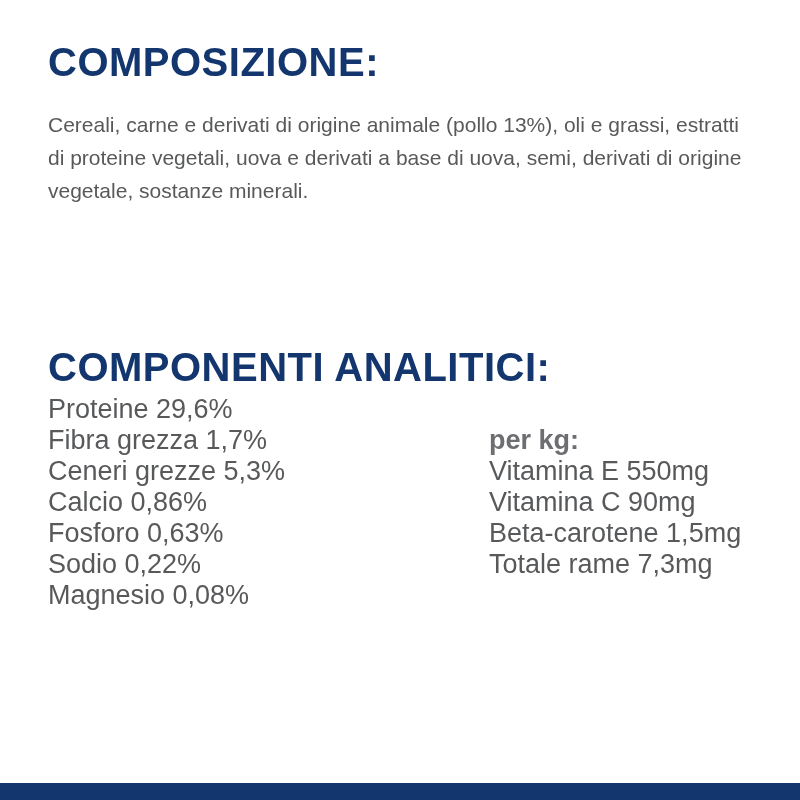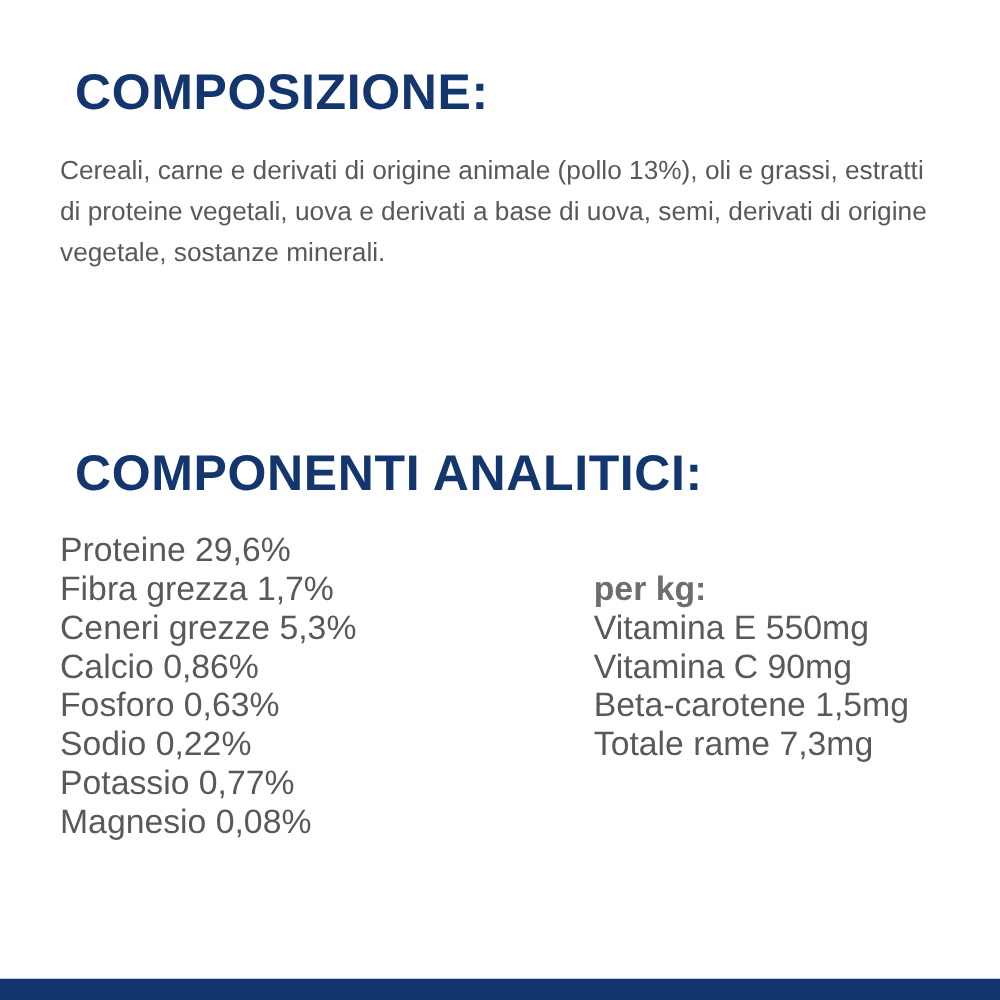--- a/index.html
+++ b/index.html
@@ -18,21 +18,21 @@
     height: 800px;
     background: var(--background);
     position: relative;
     overflow: hidden;
     font-family: "Liberation Sans", sans-serif;
   }
   .page {
     padding: 40px 40px 0 48px;
   }
   .section-heading {
-    margin: 12px;
+    margin: 0;
     color: var(--navy);
     font-size: 40px;
     font-weight: 700;
     letter-spacing: 0.5px;
   }
   .composition-text {
     margin: 23px 0 0 0;
     max-width: 695px;
     color: var(--gray);
     font-size: 21px;
@@ -44,21 +44,22 @@
   }
   .protein-label {
     color: var(--gray-bold);
     font-weight: 700;
   }
   .analytical-heading {
     margin-top: 138px;
   }
   .columns {
     display: flex;
-    margin-top: 23px;
+    margin-top: 4px;
+    gap: 14px;
   }
   .col-left {
     width: 427px;
     flex: 0 0 auto;
   }
   .col-right {
     flex: 1 1 auto;
     padding-top: 31px;
   }
   .row {
@@ -95,21 +96,20 @@
   <section>
     <h2 class="section-heading analytical-heading">COMPONENTI ANALITICI:</h2>
     <div class="columns">
       <div class="col-left">
         <div class="row">Proteine 29,6%</div>
         <div class="row">Fibra grezza 1,7%</div>
         <div class="row">Ceneri grezze 5,3%</div>
         <div class="row">Calcio 0,86%</div>
         <div class="row">Fosforo 0,63%</div>
         <div class="row">Sodio 0,22%</div>
-        <div class="row">Potassio 0,77%</div>
         <div class="row">Magnesio 0,08%</div>
       </div>
       <div class="col-right">
         <div class="row bold">per kg:</div>
         <div class="row">Vitamina E 550mg</div>
         <div class="row">Vitamina C 90mg</div>
         <div class="row">Beta-carotene 1,5mg</div>
         <div class="row">Totale rame 7,3mg</div>
       </div>
     </div>

